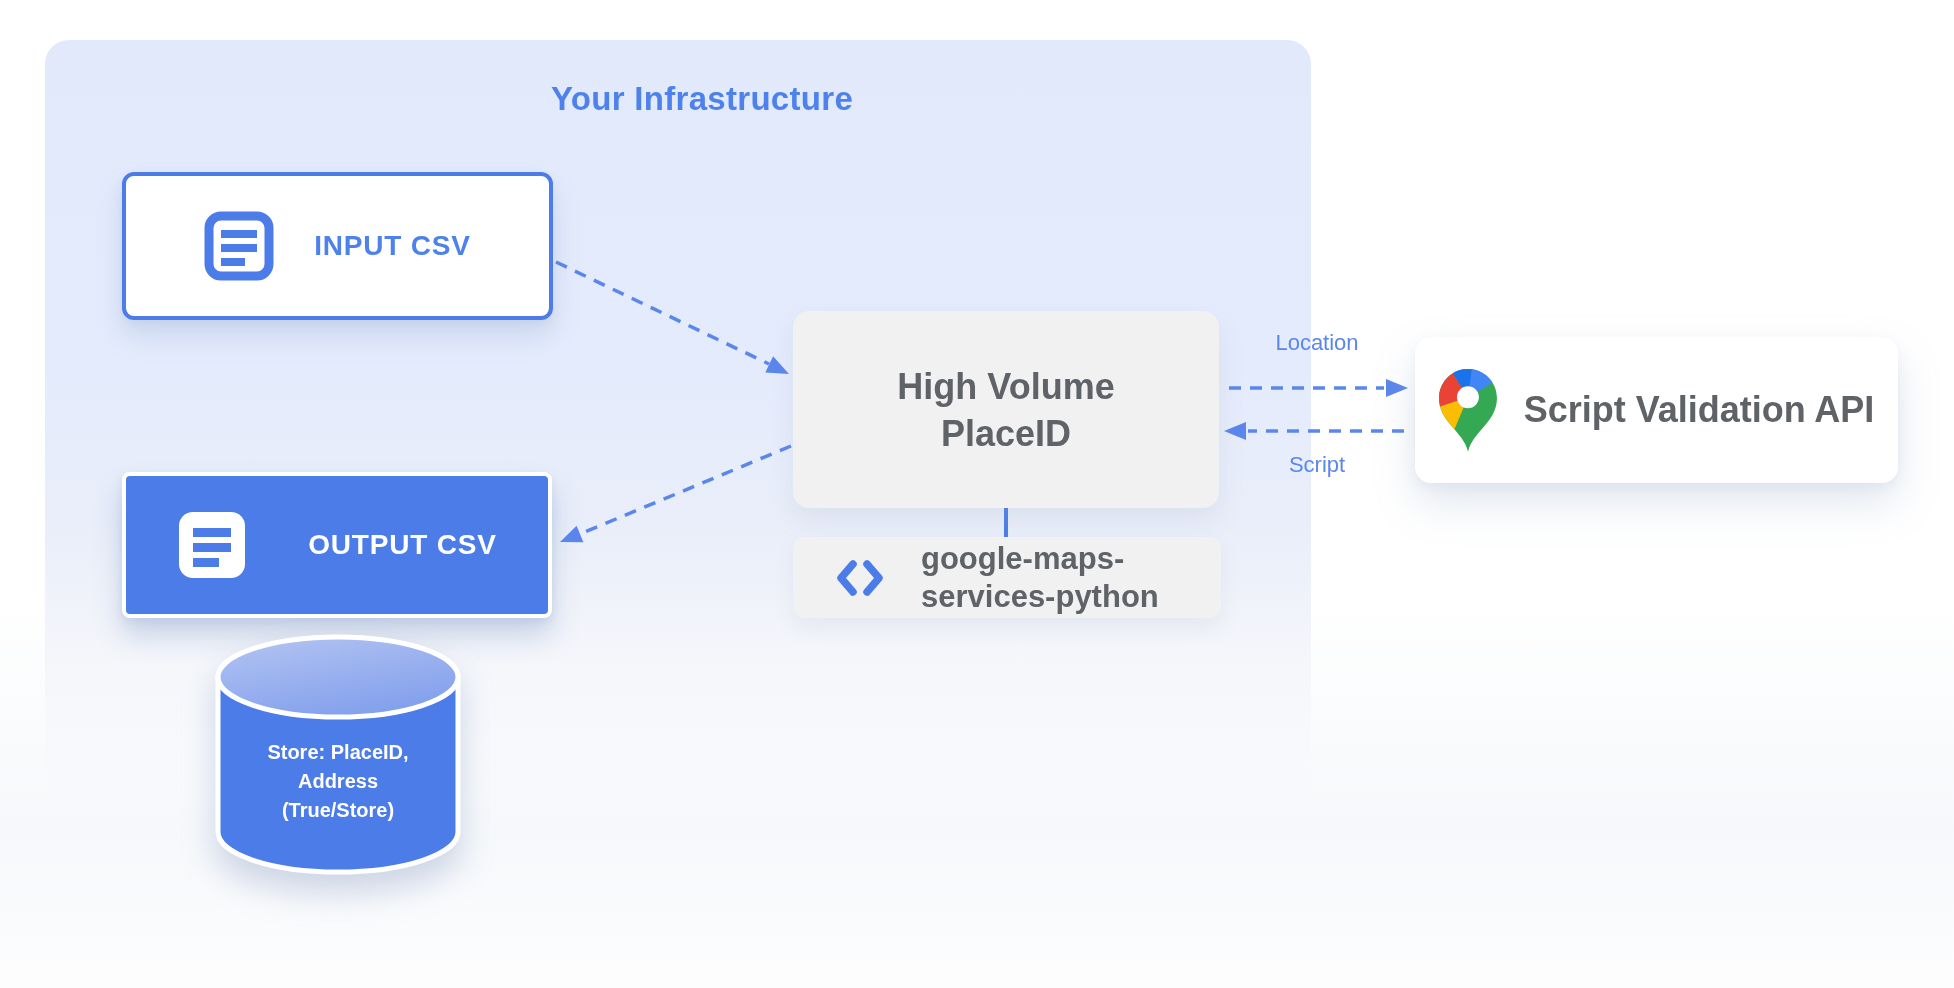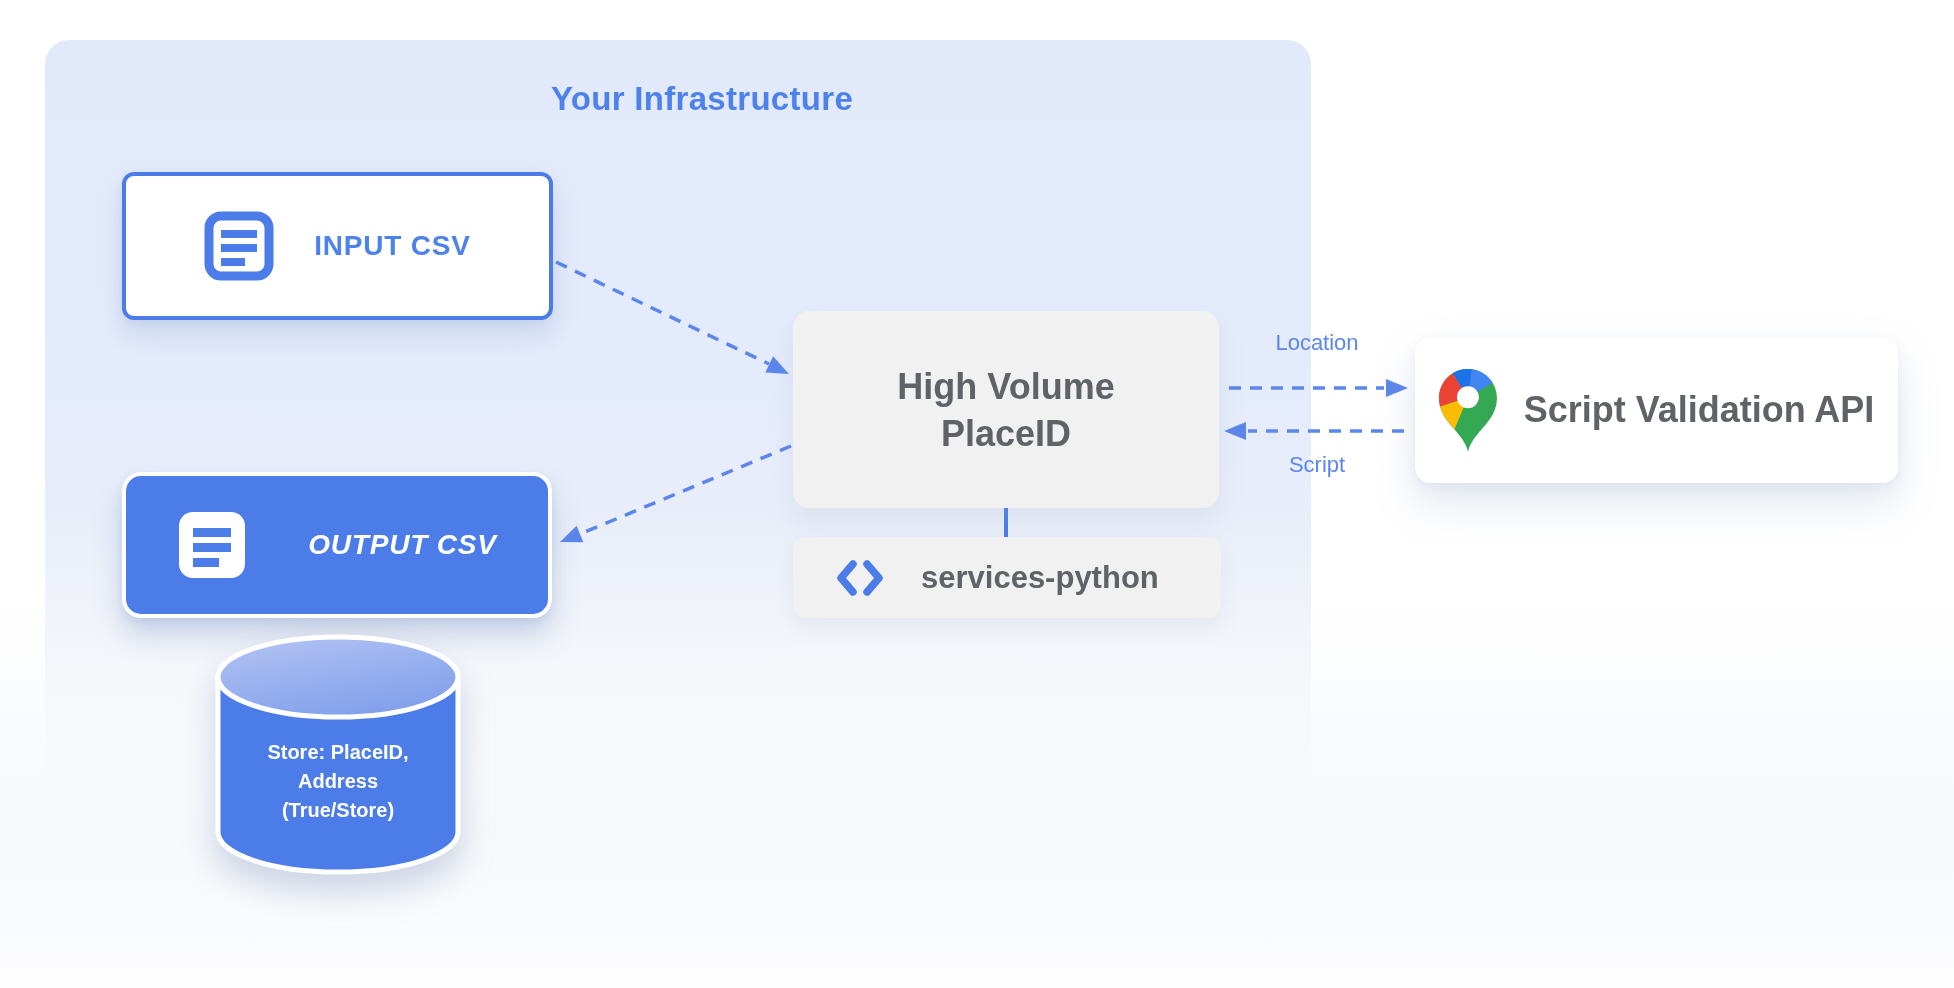--- a/index.html
+++ b/index.html
@@ -34,24 +34,23 @@
   }
   .card{position:absolute;box-sizing:border-box;display:flex;align-items:center;z-index:2;}
   .card-input{
     left:122px;top:172px;width:431px;height:148px;background:#ffffff;
     border:4px solid var(--blue-primary);border-radius:12px;
     justify-content:center;gap:40px;
     box-shadow:0 16px 26px rgba(120,145,190,.22),0 3px 8px rgba(120,145,190,.10);
   }
   .card-output{
     left:122px;top:472px;width:430px;height:146px;background:var(--blue-primary);
-    border:4px solid #ffffff;border-radius:19px;
+    border:4px solid #ffffff;border-radius:8px;
     justify-content:center;gap:61px;
     box-shadow:0 18px 28px rgba(105,135,190,.30),0 4px 10px rgba(105,135,190,.14);
-    font-style:italic;
   }
   .csv-label{font-size:28px;font-weight:700;letter-spacing:.8px;}
   .card-input .csv-label{color:var(--blue-label);}
   .card-output .csv-label{color:#ffffff;}
   .card-script{
     left:793px;top:311px;width:426px;height:197px;background:var(--box-gray);
     border-radius:16px;flex-direction:column;justify-content:center;
     font-size:36px;line-height:47px;font-weight:700;color:var(--text-gray);text-align:right;
     box-shadow:0 12px 24px rgba(150,160,185,.16);
   }
@@ -126,20 +125,21 @@
   </div>
 
   <div class="connector"></div>
 
   <div class="card card-library">
     <svg width="48" height="40" viewBox="0 0 48 40">
       <polyline points="17,6 5,20 17,34" fill="none" style="stroke:var(--blue-primary)" stroke-width="7.5" stroke-linecap="round" stroke-linejoin="round"></polyline>
       <polyline points="31,6 43,20 31,34" fill="none" style="stroke:var(--blue-primary)" stroke-width="7.5" stroke-linecap="round" stroke-linejoin="round"></polyline>
     </svg>
     <div class="library-text">
+      <div>google-maps-</div>
       <div>services-python</div>
     </div>
   </div>
 
   <div class="card card-api">
     <svg width="58" height="83" viewBox="0 0 92.3 132.3">
       <defs>
         <clipPath id="pinclip">
           <path d="M46.15 132 C43 116 29.5 102 17.3 87.6 C6.6 74.9 0 62.2 0 46.15 C0 20.7 20.7 0 46.15 0 C71.6 0 92.3 20.7 92.3 46.15 C92.3 62.2 85.7 74.9 75 87.6 C62.8 102 49.3 116 46.15 132 Z"></path>
         </clipPath>

